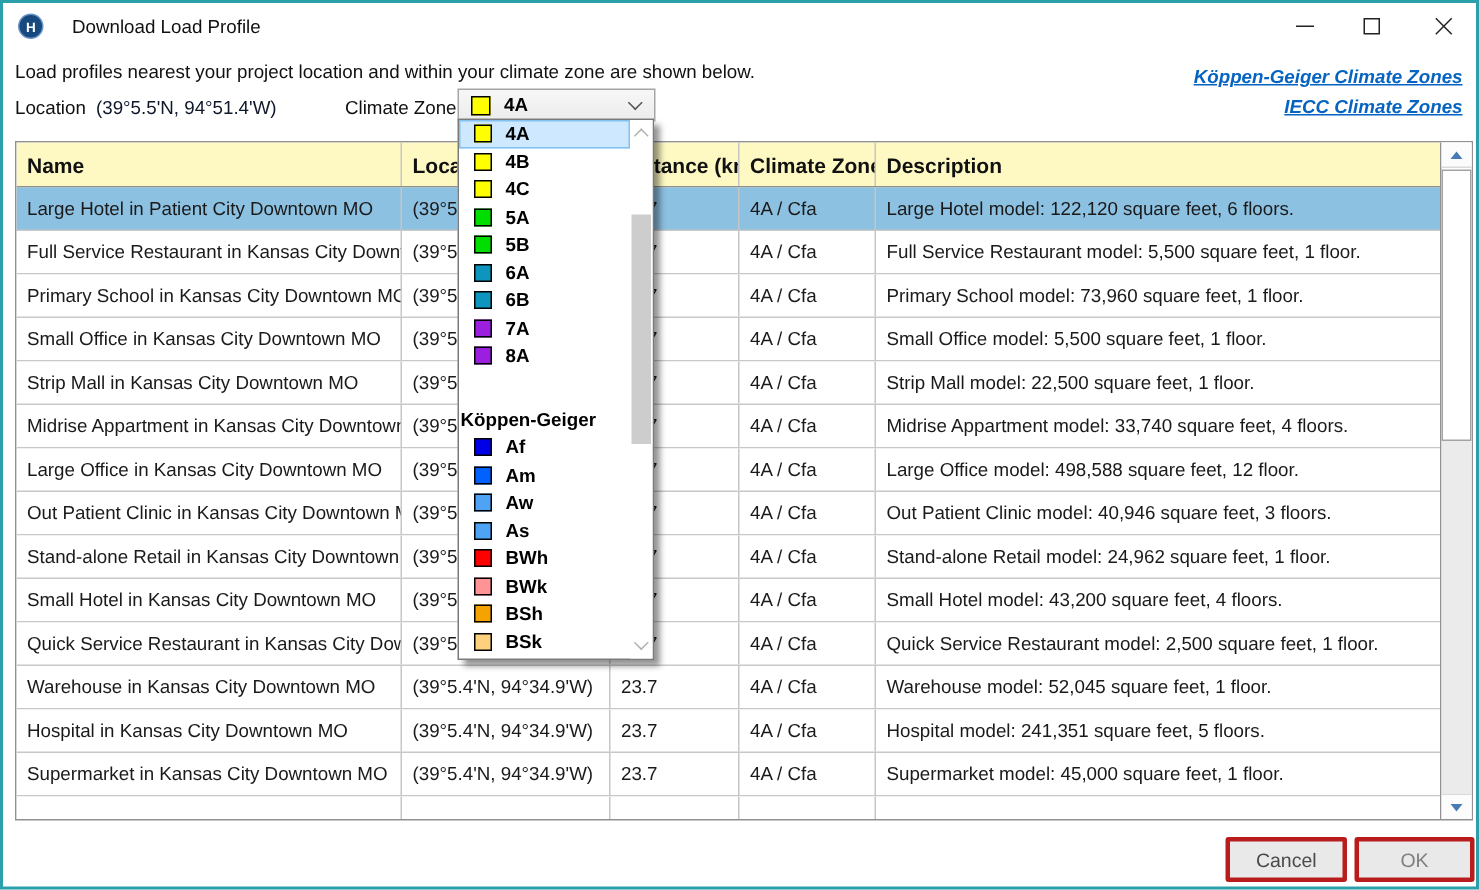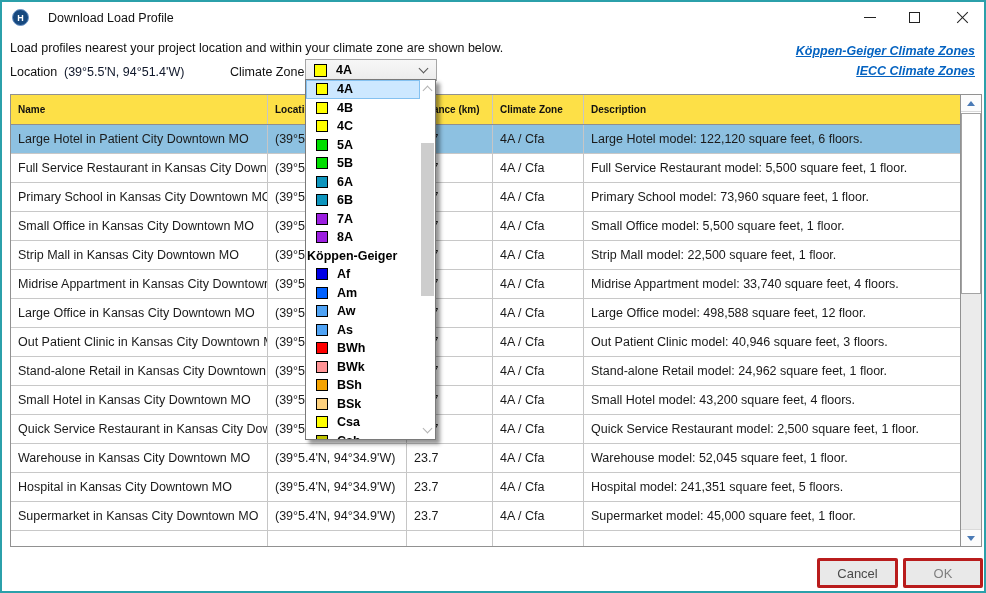--- a/index.html
+++ b/index.html
@@ -37,21 +37,21 @@
   .cb-label { margin-left:9px; font-weight:bold; font-size:12.5px; color:#000; }
   .cb-chevron { margin-left:auto; margin-right:9px; width:7px; height:7px;
                 border-right:1.5px solid #555; border-bottom:1.5px solid #555;
                 transform:rotate(45deg); margin-top:-3px; }
 
   
   .table { position:absolute; left:8px; top:92px; width:972px; height:453px;
            border:1px solid #919191; background:#fff; display:flex; }
   .table-main { flex:1; overflow:hidden; }
   .thead { display:flex; height:30px; border-bottom:1px solid #8f8f8f; font-weight:bold;
-           font-size:10px; color:#111; background:#fde047; }
+           font-size:14px; color:#111; background:#fef9c3; }
   .cell { padding-left:7px; border-right:1px solid #c6c6c6; white-space:nowrap; overflow:hidden;
           display:flex; align-items:center; }
   .c-name { width:257px; } .c-loc { width:139px; } .c-dist { width:86px; }
   .c-cz { width:91px; } .c-desc { flex:1; border-right:none; }
   .trow { display:flex; height:29px; border-bottom:1px solid #c8c8c8; font-size:12.5px; color:#1a1a1a; background:#fff; }
   .trow.sel { background:var(--sel-row,#8DC1E1); }
 
   
   .vscroll { width:21px; border-left:1px solid #919191; position:relative; background:#fff; }
   .sb-btn { position:absolute; left:0; right:0; height:17px; display:flex; align-items:center; justify-content:center; background:#fcfcfc; }
@@ -63,21 +63,21 @@
 
   
   .dd { position:absolute; left:303px; top:77px; width:131px; height:361px; background:#fff;
         border:1px solid #7a7a7a; box-shadow:4px 4px 4px rgba(0,0,0,0.42); z-index:20; display:flex; }
   .dd-items { flex:1; overflow:hidden; }
   .dd-item { height:18.5px; display:flex; align-items:center; border:1px solid transparent;
              font-size:12.5px; font-weight:bold; color:#000; }
   .dd-item.sel { background:var(--dd-sel-bg,#CDE8FF); border-color:var(--dd-sel-border,#84C1F0); }
   .dd-swatch { width:12px; height:12px; border:1px solid #000; margin-left:9px; flex:none; }
   .dd-label { margin-left:9px; white-space:nowrap; }
-  .dd-header { height:18.5px; display:flex; align-items:center; font-weight:bold; font-size:12.5px; padding-left:1px; white-space:nowrap; }
+  .dd-header { height:18.5px; display:flex; align-items:center; font-weight:bold; font-size:12.5px; padding-left:1px; white-space:nowrap;margin-top:24px; }
   .dd-scroll { width:15px; position:relative; background:#fff; }
   .dd-chev { position:absolute; left:4px; width:7px; height:7px; }
   .dd-chev-up { top:7px; border-left:1.5px solid #b3b3b3; border-top:1.5px solid #b3b3b3; transform:rotate(45deg); }
   .dd-chev-down { bottom:7px; border-right:1.5px solid #b3b3b3; border-bottom:1.5px solid #b3b3b3; transform:rotate(45deg); }
   .dd-thumb { position:absolute; left:1px; right:1px; top:63px; height:153px; background:#cdcdcd; }
 
   
   .btn { position:absolute; top:556px; height:30px; background:#e9e9e9; border:3px solid #b91c1c;
          border-radius:2px; font-size:13px; display:flex; align-items:center; justify-content:center;
          font-family:inherit; cursor:default; }

